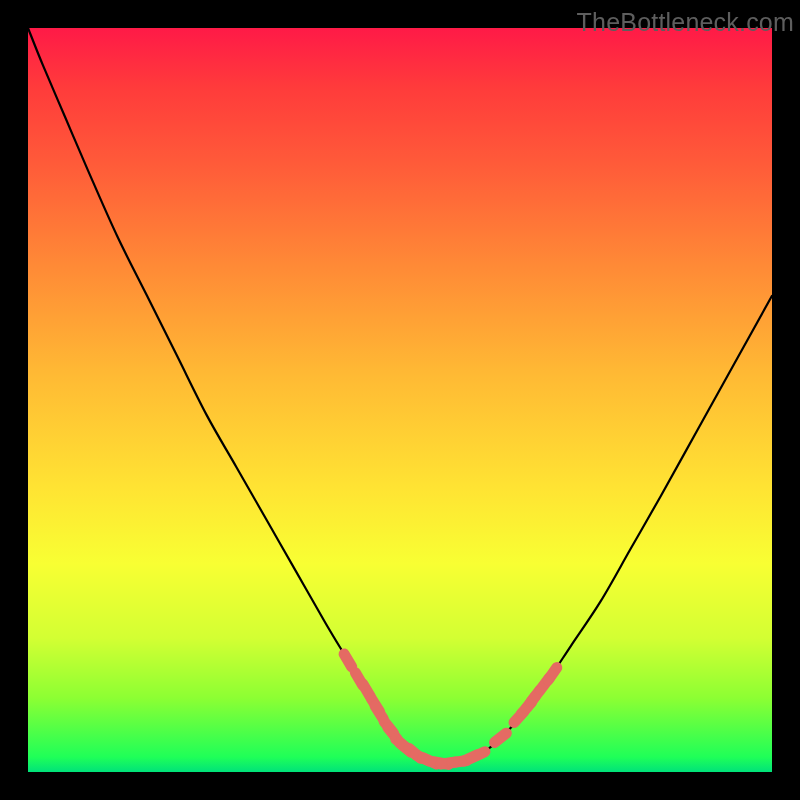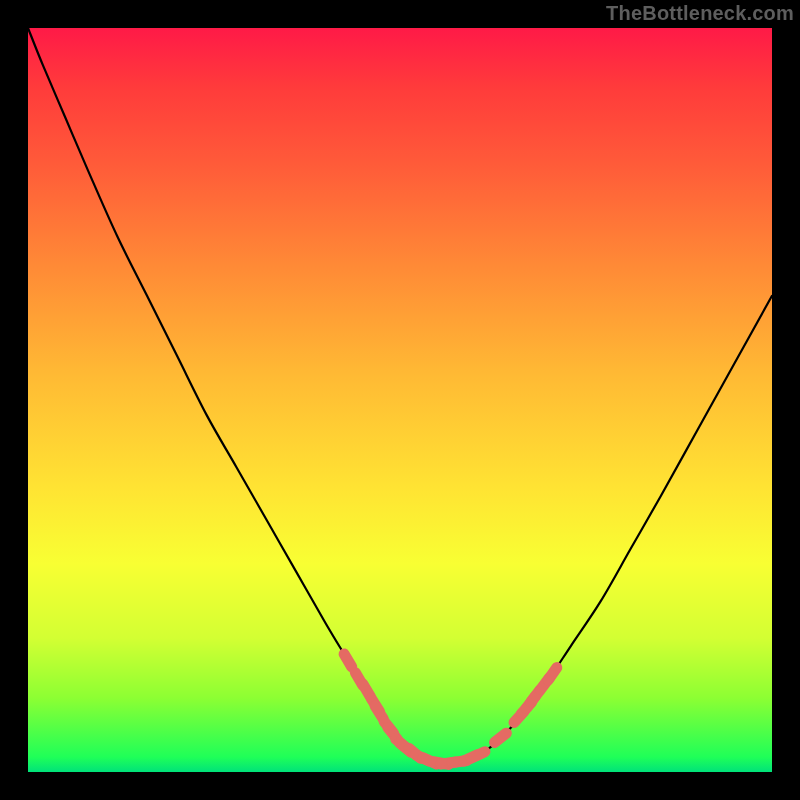--- a/index.html
+++ b/index.html
@@ -34,24 +34,24 @@
       #ffe433 62%,
       #f8ff33 72%,
       #d3ff33 82%,
       #8dff33 90%,
       #1fff58 98%,
       #00e27a 100%);
   }
   .watermark {
     position: absolute;
     right: 6px;
-    top: 2px;
+    top: 8px;
     color: #5e5e5e;
-    font-size: 20px;
-    font-weight: 700;
+    font-size: 25px;
+    font-weight: 400;
     letter-spacing: 0.2px;
     font-family: Arial, Helvetica, sans-serif;
   }
   svg.curve {
     position: absolute;
     top: 28px;
     left: 28px;
     width: 744px;
     height: 744px;
     overflow: visible;

